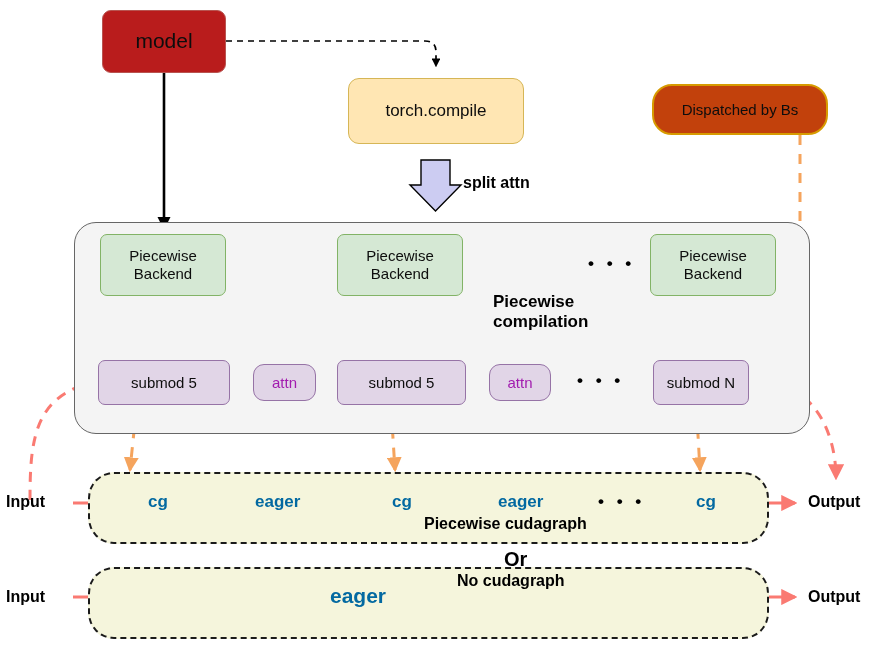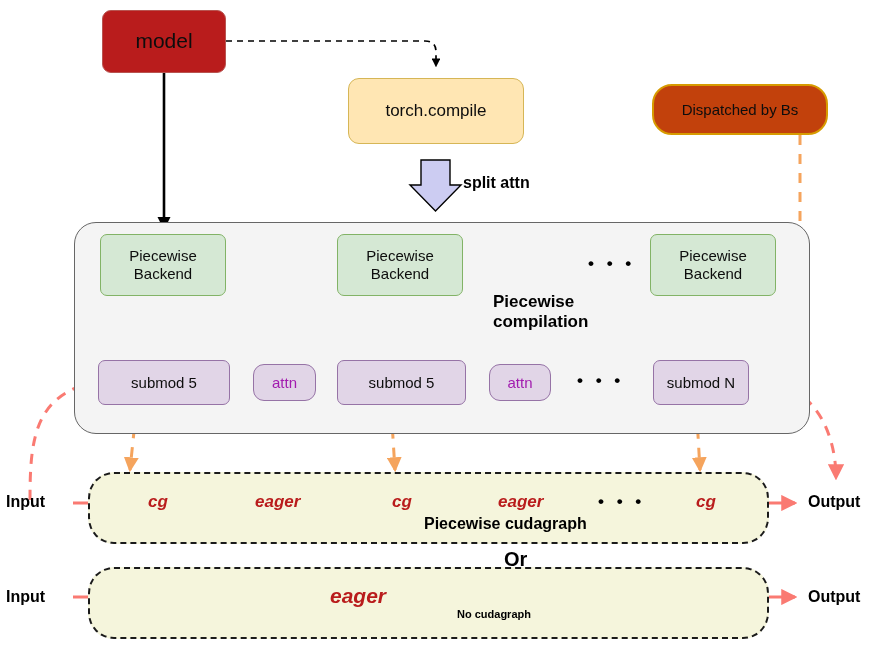--- a/index.html
+++ b/index.html
@@ -23,21 +23,21 @@
   .n-attn{background:#e1d5e7;border:1.4px solid #9673a6;border-radius:11px;
           font-size:15px;color:#a21caf;}
 
   .grey-box{position:absolute;background:#f4f4f4;border:1.6px solid #666666;
             border-radius:22px;}
   .yellow-box{position:absolute;background:#f5f5dc;border:2px dashed #1a1a1a;
               border-radius:26px;}
 
   .lbl{position:absolute;color:#000;white-space:pre;}
   .lbl-bold{font-weight:bold;}
-  .red-t{color:#b91c1c;font-style:italic;}
+  .red-t{color:#0369a1;}
   .dots{position:absolute;color:#000;font-weight:bold;letter-spacing:4px;}
 </style>
 </head>
 <body>
 
 <div id="stage">
 
   <svg id="svgroot" viewBox="0 0 874 663" xmlns="http://www.w3.org/2000/svg">
     <defs>
       <marker id="ah-black" viewBox="0 0 10 10" refX="8.5" refY="5" markerWidth="5.2" markerHeight="5.2" orient="auto-start-reverse">
@@ -157,15 +157,15 @@
   <div class="lbl lbl-bold red-t" style="left:498px;top:492px;font-size:17px;">eager</div>
   <div class="lbl lbl-bold red-t" style="left:696px;top:492px;font-size:17px;">cg</div>
 
   <div class="lbl lbl-bold" style="left:424px;top:515px;font-size:16px;">Piecewise cudagraph</div>
 
   <div class="lbl lbl-bold" style="left:504px;top:548px;font-size:20px;">Or</div>
 
   <div class="lbl lbl-bold" style="left:6px;top:588px;font-size:16px;">Input</div>
   <div class="lbl lbl-bold" style="left:808px;top:588px;font-size:16px;">Output</div>
   <div class="lbl lbl-bold red-t" style="left:330px;top:584px;font-size:21px;">eager</div>
-  <div class="lbl lbl-bold" style="left:457px;top:608px;font-size:11px;">No cudagraph</div>
+  <div class="lbl lbl-bold" style="left:457px;top:572px;font-size:16px;">No cudagraph</div>
 
 </div>
 
 </body></html>

